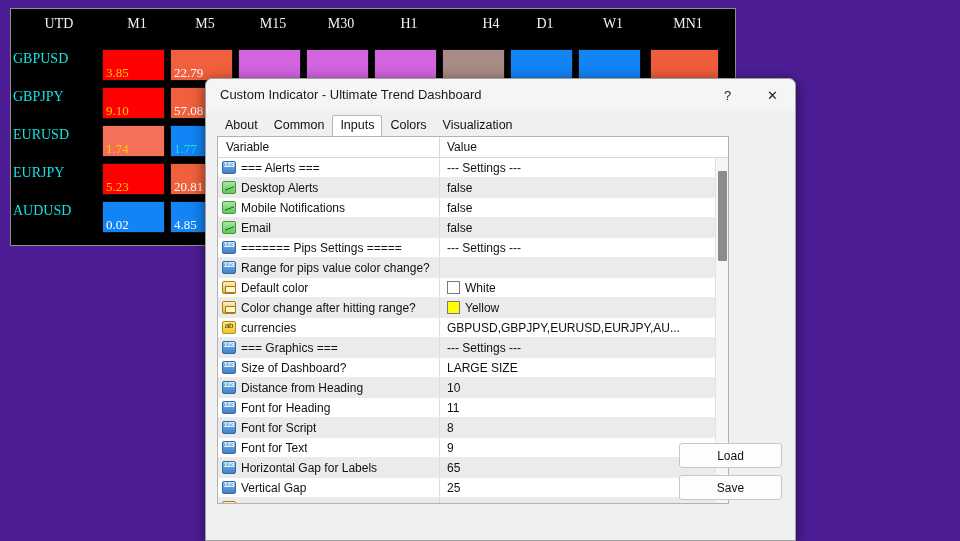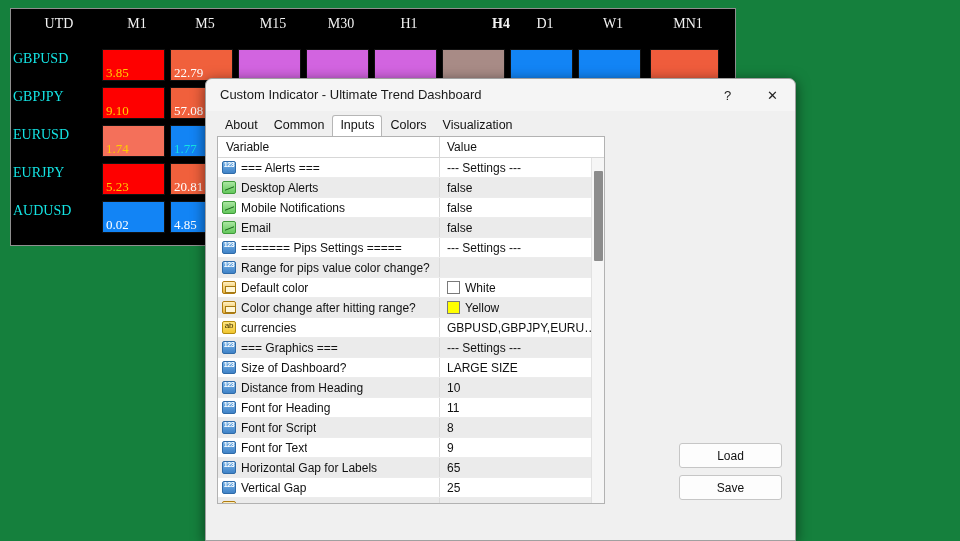--- a/index.html
+++ b/index.html
@@ -3,21 +3,21 @@
 <meta charset="utf-8">
 <style>
   * { box-sizing: border-box; }
   html, body {
     margin: 0; padding: 0;
     width: 960px; height: 541px;
     background: #000000;
     overflow: hidden;
     font-family: "Liberation Sans", sans-serif;
   }
-  #root { position: relative; width: 960px; height: 541px; background: #15803d; }
+  #root { position: relative; width: 960px; height: 541px; background: #4c1d95; }
 
   
   #dashboard {
     position: absolute; left: 10px; top: 8px;
     width: 726px; height: 238px;
     background: #000000;
     border: 1px solid #8f8f8f;
   }
   .tf-header { position: absolute; top: 7px; left: 0; width: 100%; height: 20px; }
   .tf-label {
@@ -100,21 +100,21 @@
   .tab.active {
     background: #ffffff;
     border-color: #b6b6b6;
     border-radius: 3px 3px 0 0;
     position: relative; z-index: 3;
   }
 
   
   #tablepanel {
     position: absolute; left: 11px; top: 57px;
-    width: 388px; height: 368px;
+    width: 512px; height: 368px;
     background: #ffffff;
     border: 1px solid #b2b2b2;
     overflow: hidden;
   }
   .trow {
     position: relative;
     height: 20px;
     display: flex; align-items: center;
     border-bottom: 1px solid #ececec;
   }
@@ -266,21 +266,21 @@
 <div id="root">
 
   <div id="dashboard">
     <div class="tf-header" id="tf-header">
         <div class="tf-label" style="left: 12px; width: 72px;">UTD</div>
         <div class="tf-label" style="left: 92px; width: 68px;">M1</div>
         <div class="tf-label" style="left: 160px; width: 68px;">M5</div>
         <div class="tf-label" style="left: 228px; width: 68px;">M15</div>
         <div class="tf-label" style="left: 296px; width: 68px;">M30</div>
         <div class="tf-label" style="left: 364px; width: 68px;">H1</div>
-        <div class="tf-label" style="left: 456px; width: 68px; font-weight: bold;">H4</div>
+        <div class="tf-label" style="left: 446px; width: 68px;">H4</div>
         <div class="tf-label" style="left: 500px; width: 68px;">D1</div>
         <div class="tf-label" style="left: 568px; width: 68px;">W1</div>
         <div class="tf-label" style="left: 640px; width: 74px;">MN1</div>
       </div>
     <div id="pair-rows">
         <div class="pair-label" style="left: 2px; top: 42px;">GBPUSD</div>
         <div class="cell" style="left: 91px; top: 40px; width: 63px; background: rgb(254, 0, 0);">
           <span class="cval" style="color: rgb(255, 204, 0); text-align: center;">3.85</span>
         </div>
         <div class="cell" style="left: 159px; top: 40px; width: 63px; background: rgb(240, 96, 60);">

